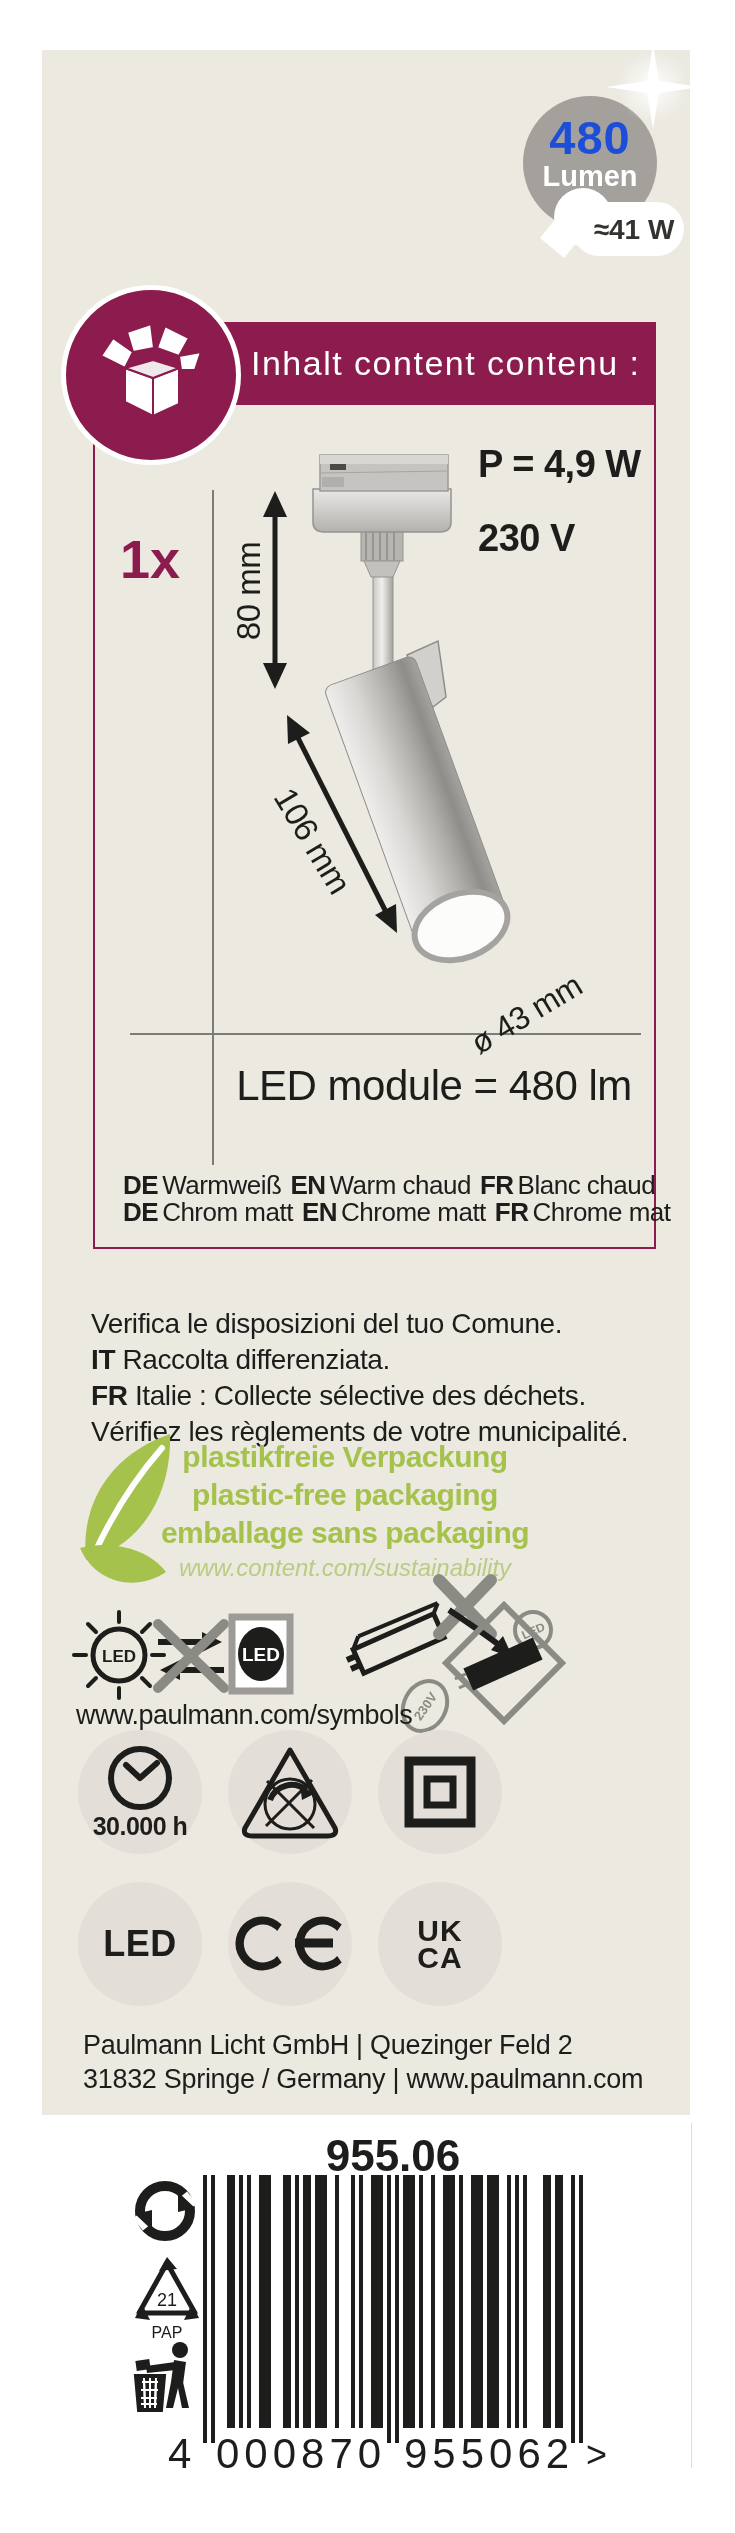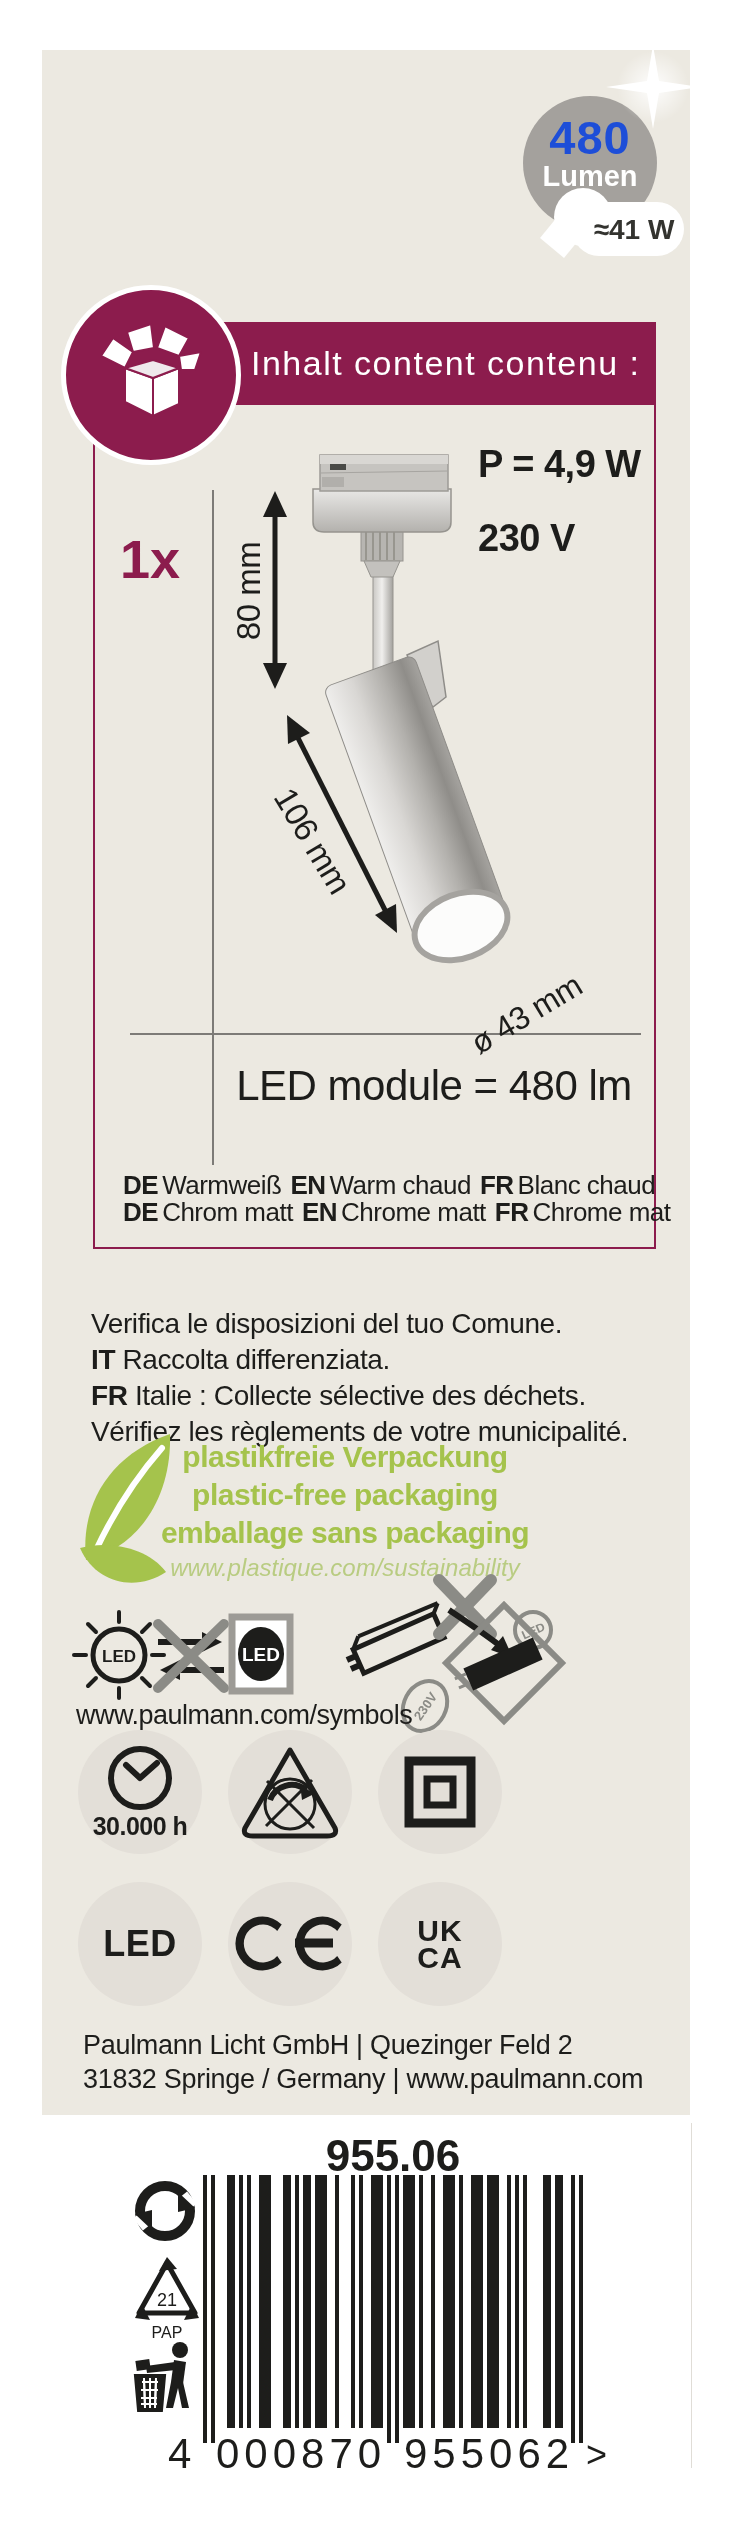--- a/index.html
+++ b/index.html
@@ -181,21 +181,21 @@
   <svg class="abs" style="left:74px;top:1432px;" width="105" height="158" viewBox="0 0 105 158">
     <path d="M96,2 C38,22 6,70 12,128 C64,116 98,66 96,2 Z" fill="#A5C34C"></path>
     <path d="M88,16 C60,48 38,84 22,118" stroke="#ffffff" stroke-width="6" fill="none" stroke-linecap="round"></path>
     <path d="M6,116 C36,108 74,116 92,140 C62,160 22,152 6,116 Z" fill="#A5C34C"></path>
   </svg>
   <div class="abs sus-lines">
     <div>plastikfreie Verpackung</div>
     <div>plastic-free packaging</div>
     <div>emballage sans packaging</div>
   </div>
-  <div class="abs sus-url">www.plastique.com/sustainability</div>
+  <div class="abs sus-url">www.content.com/sustainability</div>
 
   <svg class="abs" style="left:72px;top:1608px;" width="95" height="95" viewBox="0 0 95 95">
     <circle cx="47" cy="47" r="26" fill="none" stroke="#1D1D1B" stroke-width="5"></circle>
     <text x="47" y="54" text-anchor="middle" font-size="17" font-weight="bold" fill="#1D1D1B" font-family="Liberation Sans,sans-serif">LED</text>
     <g stroke="#1D1D1B" stroke-width="4" stroke-linecap="round">
       <line x1="47" y1="4" x2="47" y2="14"></line>
         <line x1="47" y1="80" x2="47" y2="90"></line>
       <line x1="2" y1="47" x2="14" y2="47"></line>
         <line x1="80" y1="47" x2="92" y2="47"></line>
       <line x1="16" y1="16" x2="24" y2="24"></line>

